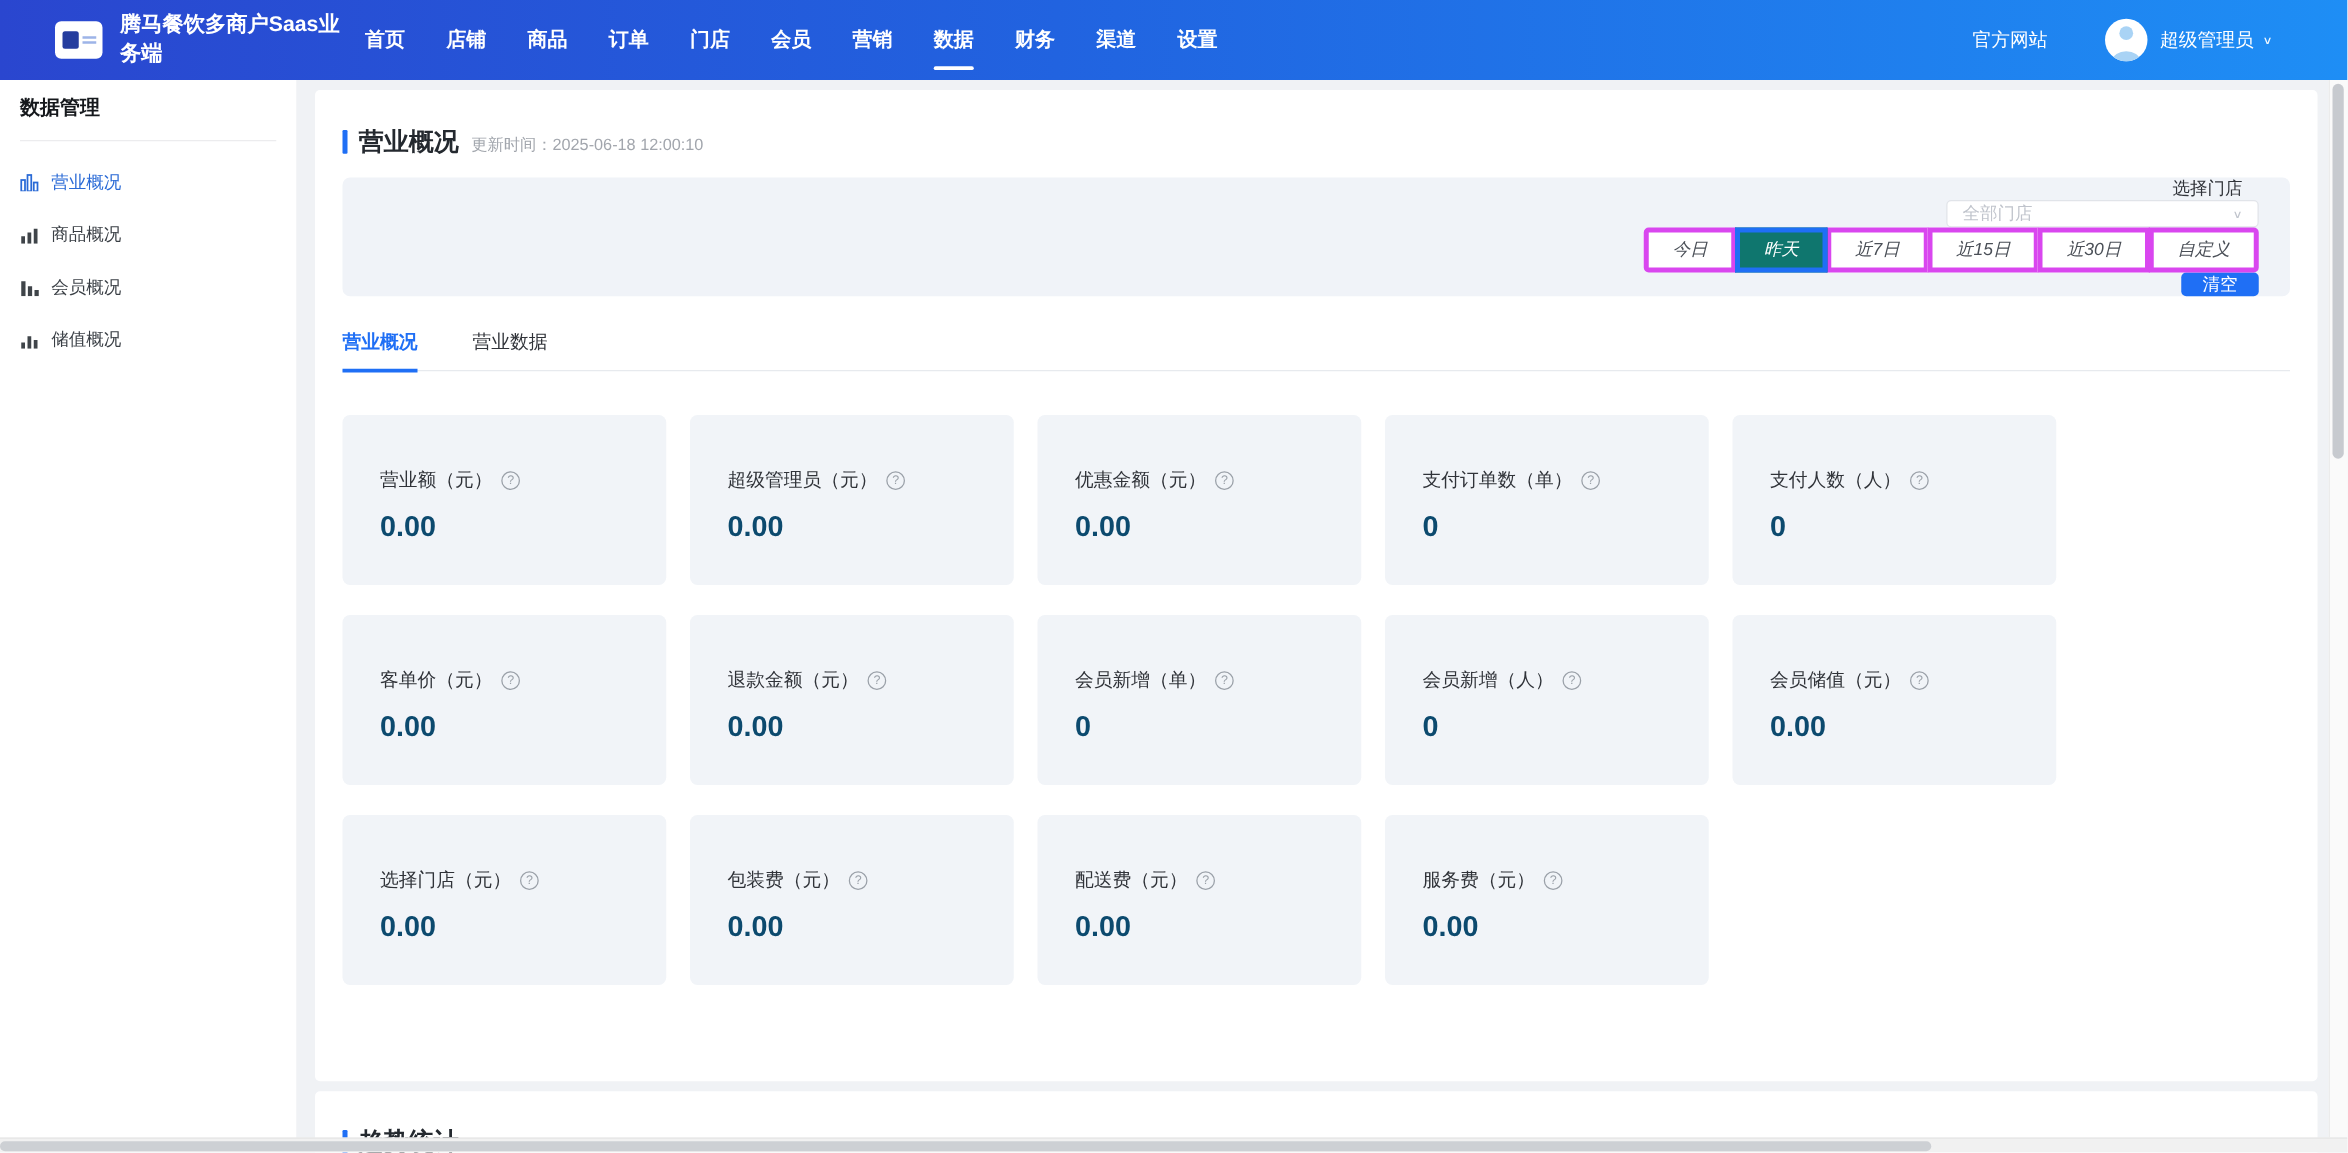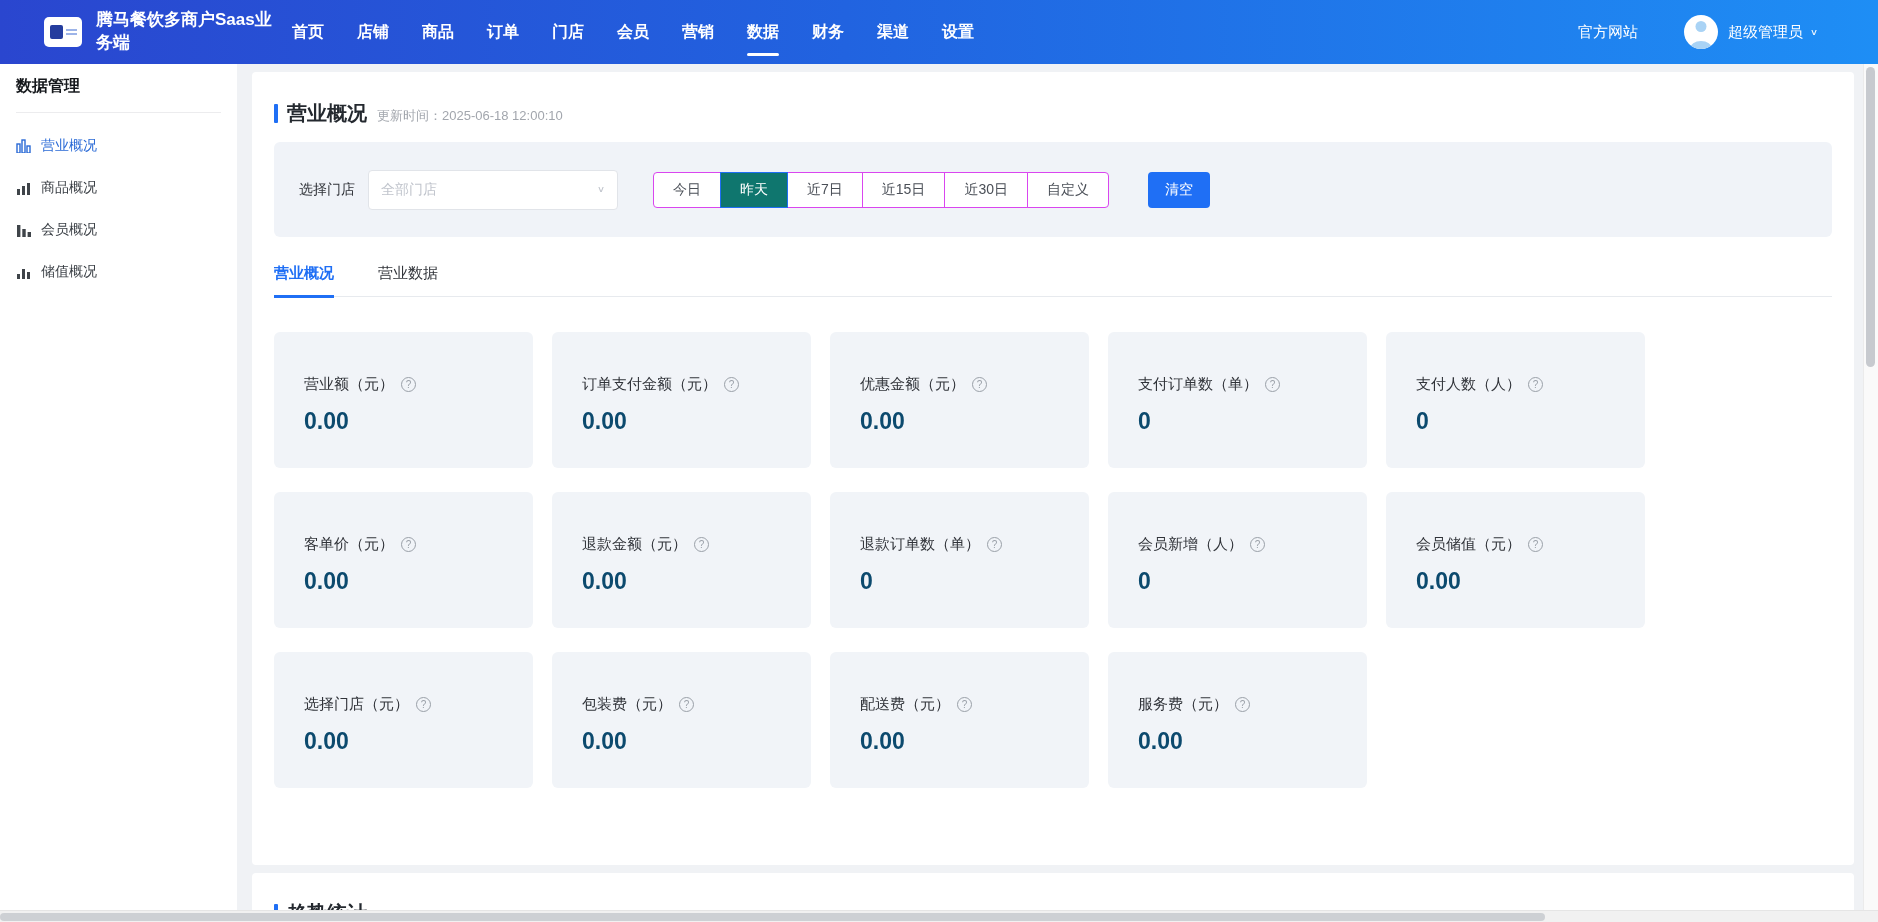--- a/index.html
+++ b/index.html
@@ -74,36 +74,36 @@
   .panel-trend { margin-top:8px; height:140px; padding:27px 22px 0; }
 
   .section-header { display:flex; align-items:center; }
   .accent-bar { width:4px; height:19px; background:#1f6ff5; border-radius:1px; margin-right:9px; }
   .section-title { font-size:20px; font-weight:700; color:#24292f; }
   .update-time { font-size:13px; color:#a2a6ad; margin-left:10px; margin-top:4px; }
 
   
   .filter-bar {
     margin-top:15px; height:95px; background:#f0f3f8; border-radius:6px;
-    display:flex; align-items:center; padding:0 25px;
+    display:flex; align-items:flex-end; padding:0 25px;flex-direction:column;
   }
   .filter-label { font-size:14px; color:#303339; margin-right:13px; white-space:nowrap; }
   .store-select {
     width:250px; height:40px; background:#fff;
     border:1px solid #e1e4e9; border-radius:4px;
     display:flex; align-items:center; justify-content:space-between;
     padding:0 12px; font-size:14px; color:#c0c4cc; cursor:pointer;
   }
   .select-chevron { color:#c0c4cc; font-size:11px; transform:scaleY(.8); }
   .range-group { display:flex; margin-left:35px; }
   .range-btn {
     height:36px; padding:0 19px; background:#fff;
-    border:1px solid #d946ef; margin-left:-1px;
+    border:4px solid #d946ef; margin-left:-1px;
     display:flex; align-items:center; font-size:14px; color:#4a4f57;
-    cursor:pointer; white-space:nowrap; position:relative;
+    cursor:pointer; white-space:nowrap; position:relative;font-style:italic;
   }
   .range-btn:first-child { border-radius:4px 0 0 4px; margin-left:0; }
   .range-btn:last-child { border-radius:0 4px 4px 0; }
   .range-btn.active { background:#0f766e; border-color:#1f6ff5; color:#fff; z-index:1; }
   .clear-btn {
     margin-left:39px; height:36px; padding:0 17px;
     background:#1f6ff5; color:#fff; border-radius:4px; font-size:14px;
     display:flex; align-items:center; cursor:pointer; border:none;
     font-family:inherit;
   }
@@ -276,21 +276,21 @@
         <div class="stat-card">
           <div class="stat-label-row">
               <span class="stat-label">营业额（元）</span>
               <span class="help-icon">?</span>
             </div>
           <div class="stat-value">0.00</div>
         </div>
 
         <div class="stat-card">
           <div class="stat-label-row">
-              <span class="stat-label">订单支付金额（元）</span>
+              <span class="stat-label">超级管理员（元）</span>
               <span class="help-icon">?</span>
             </div>
           <div class="stat-value">0.00</div>
         </div>
 
         <div class="stat-card">
           <div class="stat-label-row">
               <span class="stat-label">优惠金额（元）</span>
               <span class="help-icon">?</span>
             </div>
@@ -324,21 +324,21 @@
         <div class="stat-card">
           <div class="stat-label-row">
               <span class="stat-label">退款金额（元）</span>
               <span class="help-icon">?</span>
             </div>
           <div class="stat-value">0.00</div>
         </div>
 
         <div class="stat-card">
           <div class="stat-label-row">
-              <span class="stat-label">退款订单数（单）</span>
+              <span class="stat-label">会员新增（单）</span>
               <span class="help-icon">?</span>
             </div>
           <div class="stat-value">0</div>
         </div>
 
         <div class="stat-card">
           <div class="stat-label-row">
               <span class="stat-label">会员新增（人）</span>
               <span class="help-icon">?</span>
             </div>

